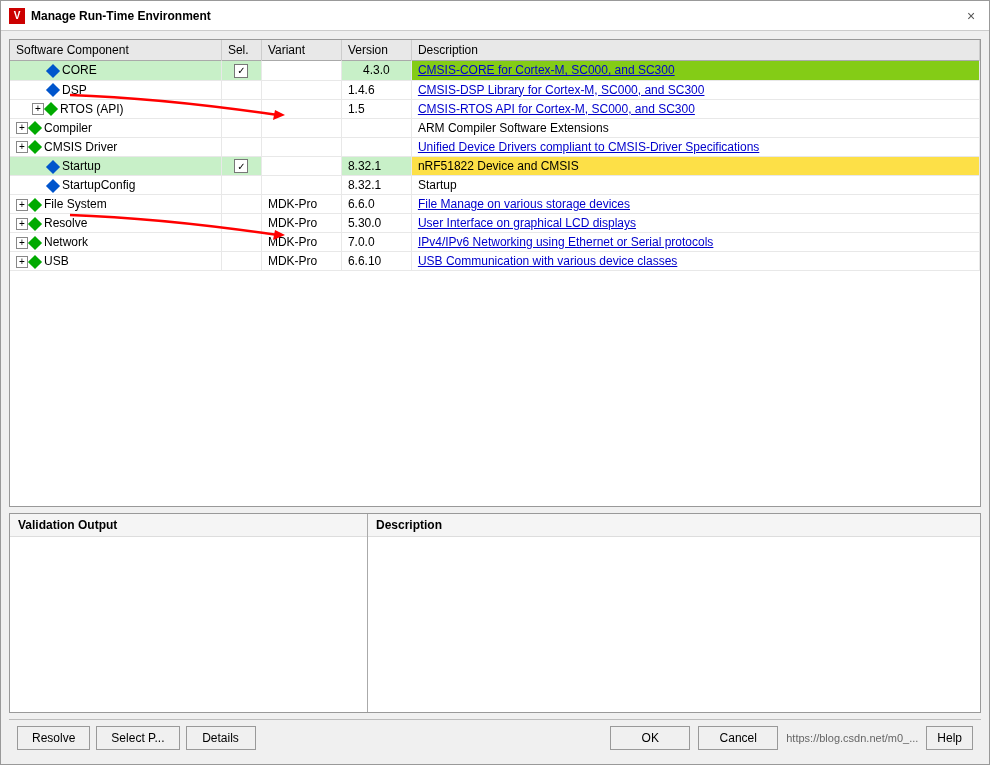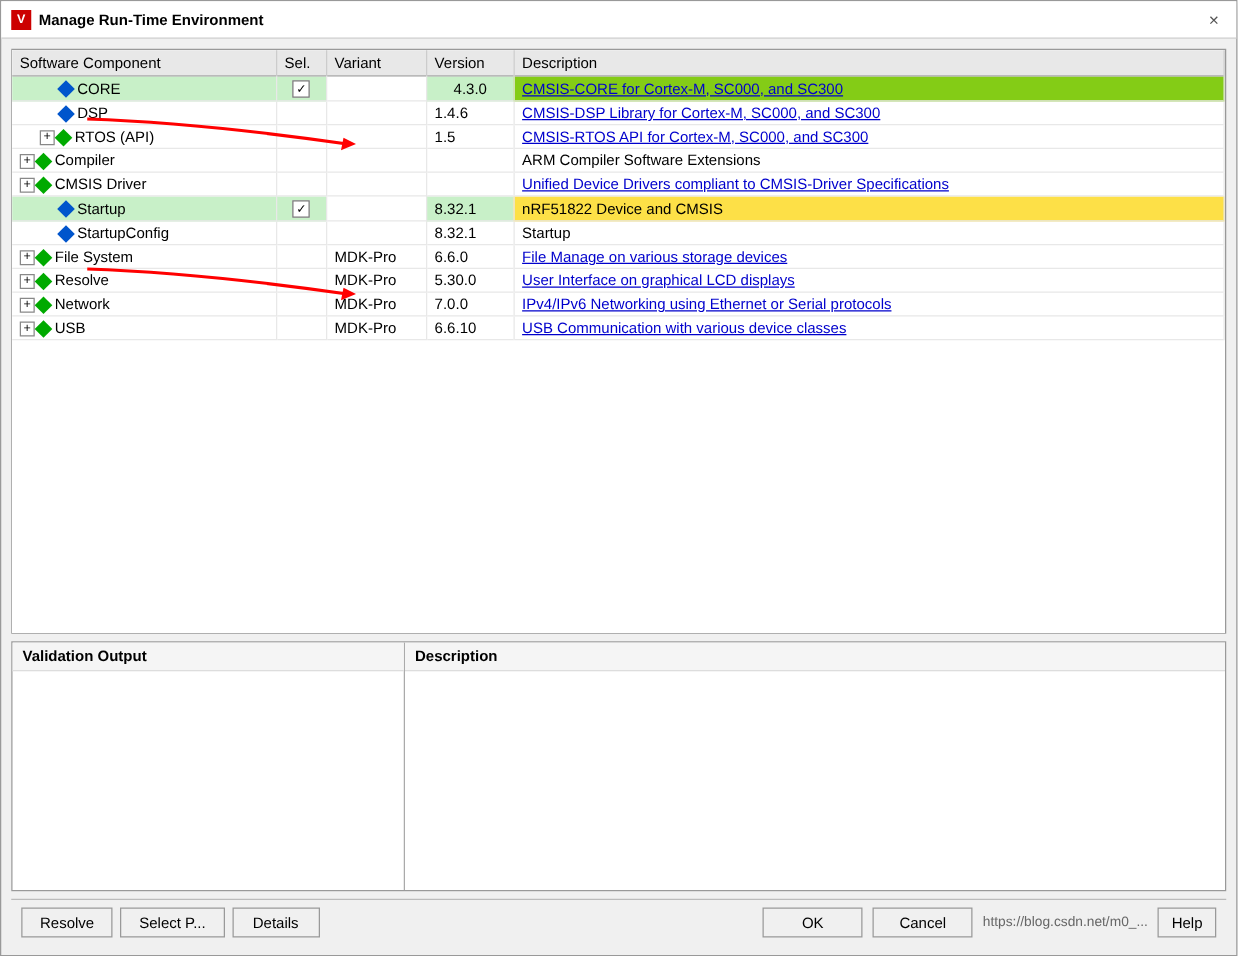--- a/index.html
+++ b/index.html
@@ -161,21 +161,21 @@
       background: white;
       display: flex;
       flex-direction: column;
     }
     .bottom-panels {
       display: flex;
       flex: 1;
       overflow: hidden;
     }
     .validation-panel {
-      width: 314px;
+      width: 358px;
       border-right: 1px solid #aaa;
       display: flex;
       flex-direction: column;
       gap: 28px;
     }
     .description-panel {
       flex: 1;
       display: flex;
       flex-direction: column;
     }

